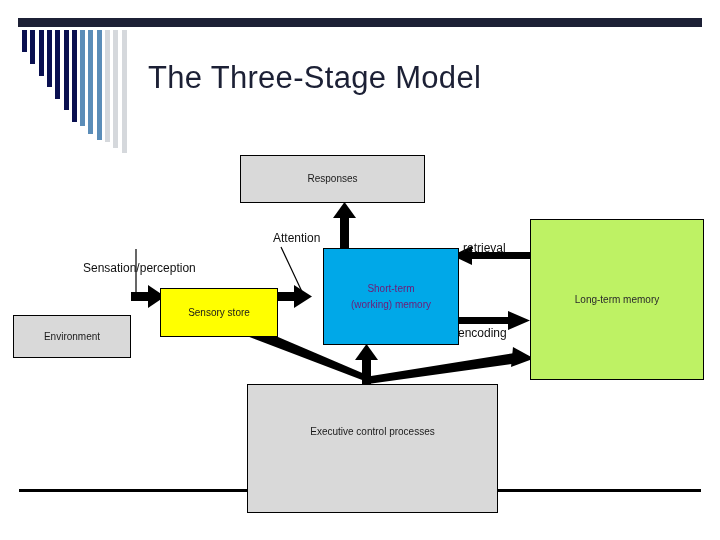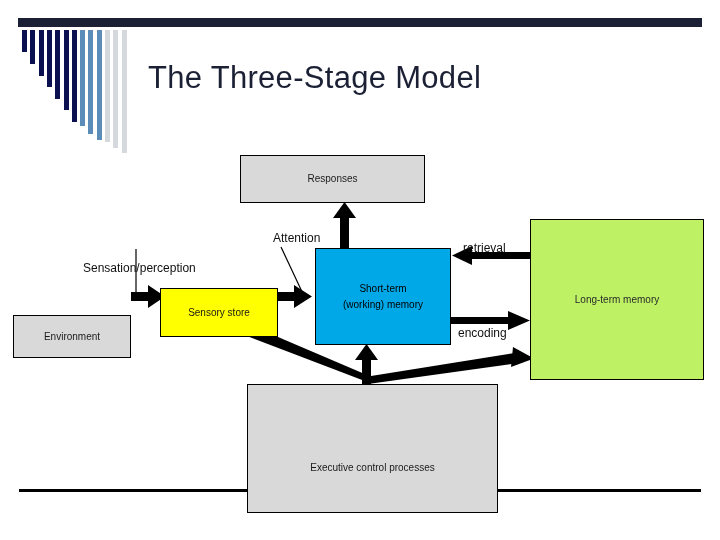--- a/index.html
+++ b/index.html
@@ -83,34 +83,34 @@
   .node-environment {
     left: 13px; top: 275px; width: 118px; height: 43px;
     background: #d9d9d9;
     margin-top: 40px;
   }
   .node-sensory {
     left: 160px; top: 288px; width: 118px; height: 49px;
     background: #ffff00;
   }
   .node-stm {
-    left: 315px; top: 248px; width: 136px; height: 97px;
+    left: 323px; top: 248px; width: 136px; height: 97px;
     background: #00a8e8;
-    color: #000000;
+    color: #701a75;
   }
   .node-ltm {
     left: 530px; top: 219px; width: 174px; height: 161px;
     background: #bef264;
     color: #2a2a2a;
   }
   .node-exec {
     left: 247px; top: 384px; width: 251px; height: 129px;
     background: #d9d9d9;
     align-items: flex-start;
-    padding-top: 75px;
+    padding-top: 39px;
   }
 
   
   .edge-label {
     position: absolute;
     font-size: 12px;
     line-height: 15px;
     color: #101010;
     white-space: nowrap;
   }

